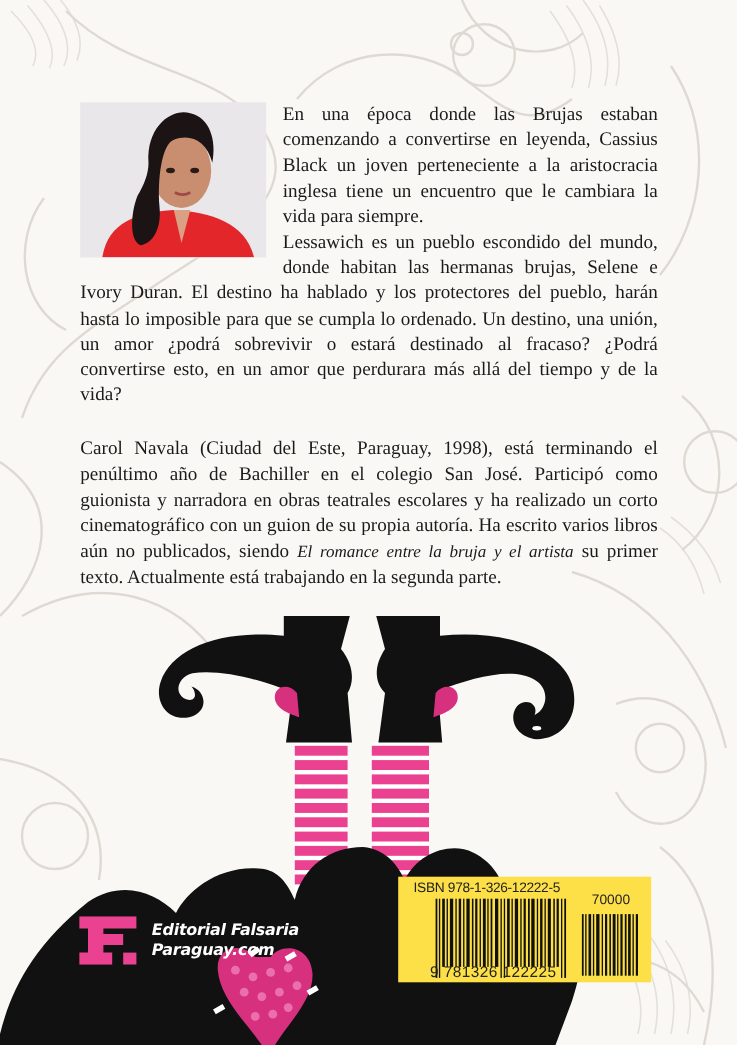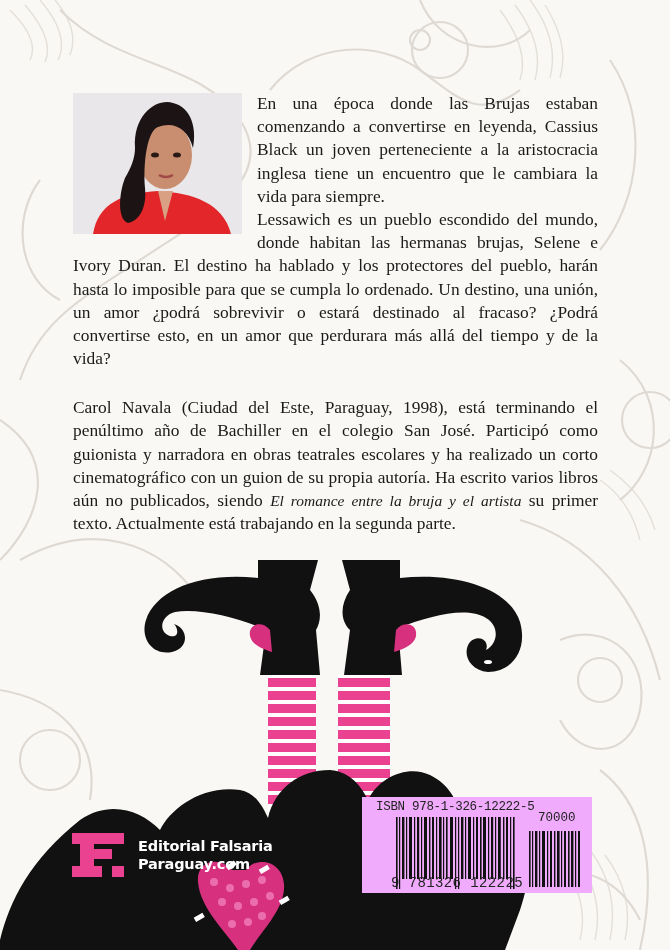--- a/index.html
+++ b/index.html
@@ -27,26 +27,26 @@
     .bio b { font-weight: normal; }
     .bio i { font-style: italic; font-size: 15.5px; }
     .witch { position: absolute; left: 0; top: 560px; width: 670px; height: 390px; z-index: 1; }
     .publisher {
       position: absolute; left: 72px; top: 833px; z-index: 3;
       display: flex; align-items: center; gap: 10px;
     }
     .pub-logo { width: 56px; height: 44px; }
     .pub-text {
       font-family: "DejaVu Sans", "Liberation Sans", sans-serif; font-weight: bold;
-      color: #ffffff; font-size: 14.5px; line-height: 18px; letter-spacing: -0.2px;
+      color: #ffffff; font-size: 14.5px; line-height: 18px; letter-spacing: -0.2px; font-style: italic;
     }
     .barcode-box {
       position: absolute; left: 362px; top: 797px; width: 230px; height: 96px;
-      background: #f0abfc; z-index: 3;
-      font-family: Liberation Mono, monospace;
+      background: #fde047; z-index: 3;
+      font-family: Liberation Sans, sans-serif;
     }
     .isbn-text { position: absolute; left: 14px; top: 3px; font-size: 12.5px; color: #222; letter-spacing: -0.3px; }
     .addon-num { position: absolute; left: 176px; top: 14px; font-size: 12.5px; color: #222; }
     .ean-digits { position: absolute; left: 29px; top: 78px; font-size: 14px; color: #222; letter-spacing: 0.4px; }
   </style>
 </head>
 <body>
 
 <svg class="bg-art" viewBox="0 0 670 950" xmlns="http://www.w3.org/2000/svg">
   <g fill="none" stroke="#dcd7d0" stroke-width="2.2" opacity="0.9">

